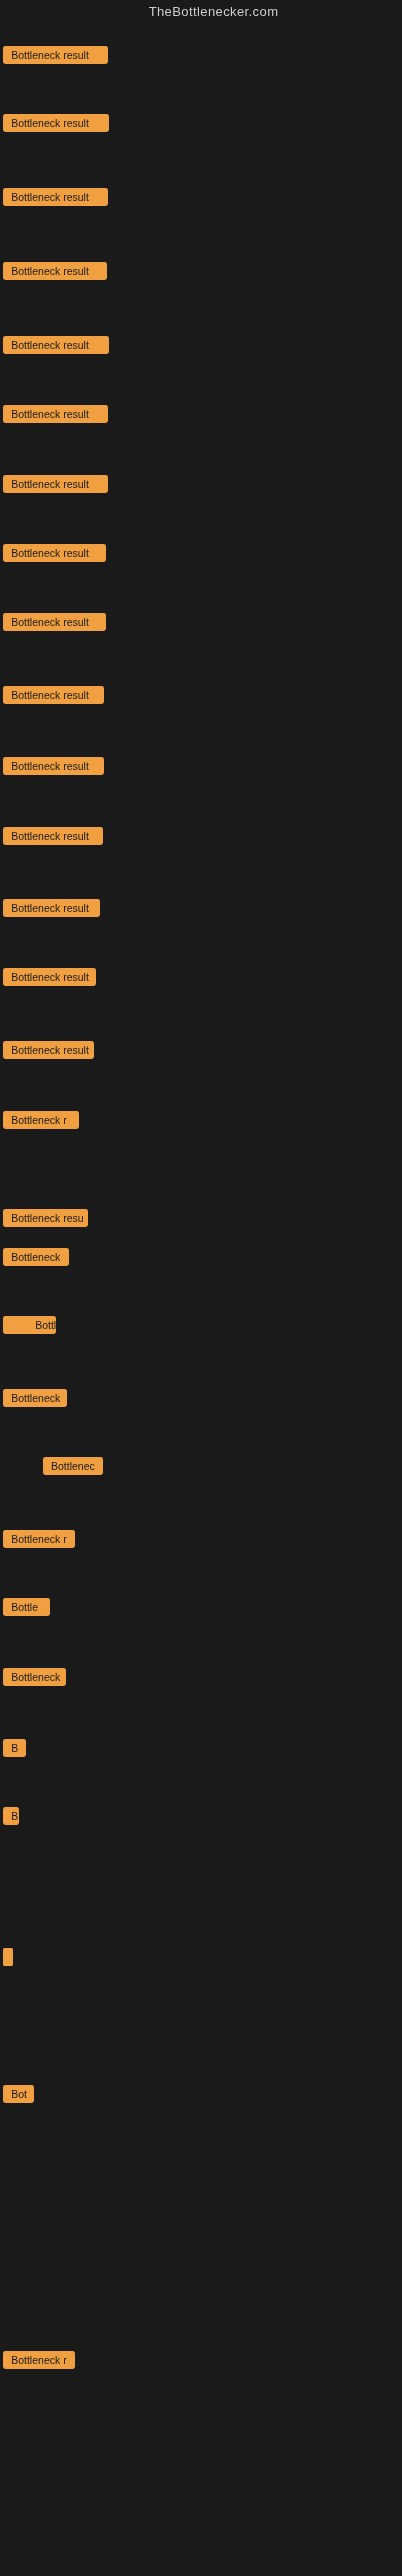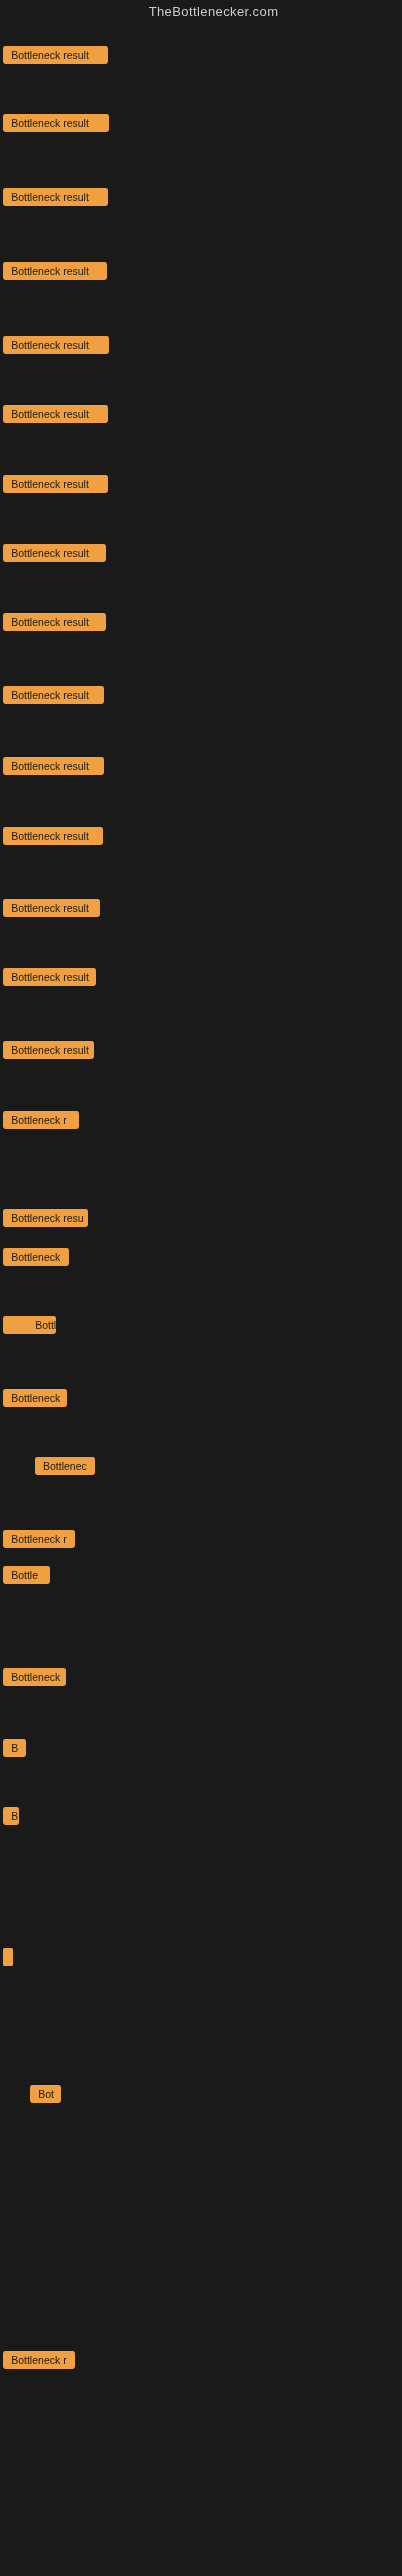--- a/index.html
+++ b/index.html
@@ -57,23 +57,23 @@
     <div style="position: absolute; top: 757px; left: 3.2px;"><div class="bottleneck-label" style="max-width: 117px; width: 101px;">Bottleneck result</div></div>
     <div style="position: absolute; top: 827px; left: 3.2px;"><div class="bottleneck-label" style="max-width: 116px; width: 100px;">Bottleneck result</div></div>
     <div style="position: absolute; top: 899px; left: 3.2px;"><div class="bottleneck-label" style="max-width: 113px; width: 97px;">Bottleneck result</div></div>
     <div style="position: absolute; top: 968px; left: 3.2px;"><div class="bottleneck-label" style="max-width: 109px; width: 93px;">Bottleneck result</div></div>
     <div style="position: absolute; top: 1041px; left: 3.2px;"><div class="bottleneck-label" style="max-width: 107px; width: 91px;">Bottleneck result</div></div>
     <div style="position: absolute; top: 1111px; left: 3.2px;"><div class="bottleneck-label" style="max-width: 93px; width: 76px;">Bottleneck r</div></div>
     <div style="position: absolute; top: 1209px; left: 3.2px;"><div class="bottleneck-label" style="max-width: 101px; width: 85px;">Bottleneck resu</div></div>
     <div style="position: absolute; top: 1248px; left: 3.2px;"><div class="bottleneck-label" style="max-width: 82px; width: 66px;">Bottleneck</div></div>
     <div style="position: absolute; top: 1316px; left: 3.2px;"><div class="bottleneck-label" style="max-width: 69px; width: 53px; padding-left: 32px;">Bottlen</div></div>
     <div style="position: absolute; top: 1389px; left: 3.2px;"><div class="bottleneck-label" style="max-width: 81px; width: 64px;">Bottleneck</div></div>
-    <div style="position: absolute; top: 1457px; left: 7px; padding-left: 28px;"><div class="bottleneck-label" style="max-width: 76px; width: 60px;">Bottlenec</div></div>
+    <div style="position: absolute; top: 1457px; left: 15px; padding-left: 28px;"><div class="bottleneck-label" style="max-width: 76px; width: 60px;">Bottlenec</div></div>
     <div style="position: absolute; top: 1530px; left: 3.2px;"><div class="bottleneck-label" style="max-width: 89px; width: 72px;">Bottleneck r</div></div>
-    <div style="position: absolute; top: 1566px; left: 3.2px;"><div class="bottleneck-label" style="max-width: 63px; width: 47px;">Bottle</div></div>
+    <div style="position: absolute; top: 1598px; left: 3.2px;"><div class="bottleneck-label" style="max-width: 63px; width: 47px;">Bottle</div></div>
     <div style="position: absolute; top: 1668px; left: 3.2px;"><div class="bottleneck-label" style="max-width: 79px; width: 63px;">Bottleneck</div></div>
     <div style="position: absolute; top: 1739px; left: 3.2px;"><div class="bottleneck-label" style="max-width: 39px; width: 22.5px;">B</div></div>
     <div style="position: absolute; top: 1807px; left: 3.2px;"><div class="bottleneck-label" style="max-width: 31px; width: 14.5px;">B</div></div>
     <div style="position: absolute; top: 1948px; left: 3.2px; width: 9.7px; height: 17.7px; background-color: rgb(240, 160, 64); border-radius: 1.6px;"></div>
-    <div style="position: absolute; top: 2085px; left: 3.2px; margin-left: 27px;"><div class="bottleneck-label" style="max-width: 47px; width: 31px;">Bot</div></div>
+    <div style="position: absolute; top: 2085px; left: 3.2px;"><div class="bottleneck-label" style="max-width: 47px; width: 31px;">Bot</div></div>
     <div style="position: absolute; top: 2351px; left: 3.2px;"><div class="bottleneck-label" style="max-width: 89px; width: 72px;">Bottleneck r</div></div>
   </div>
 
 
 </body></html>

